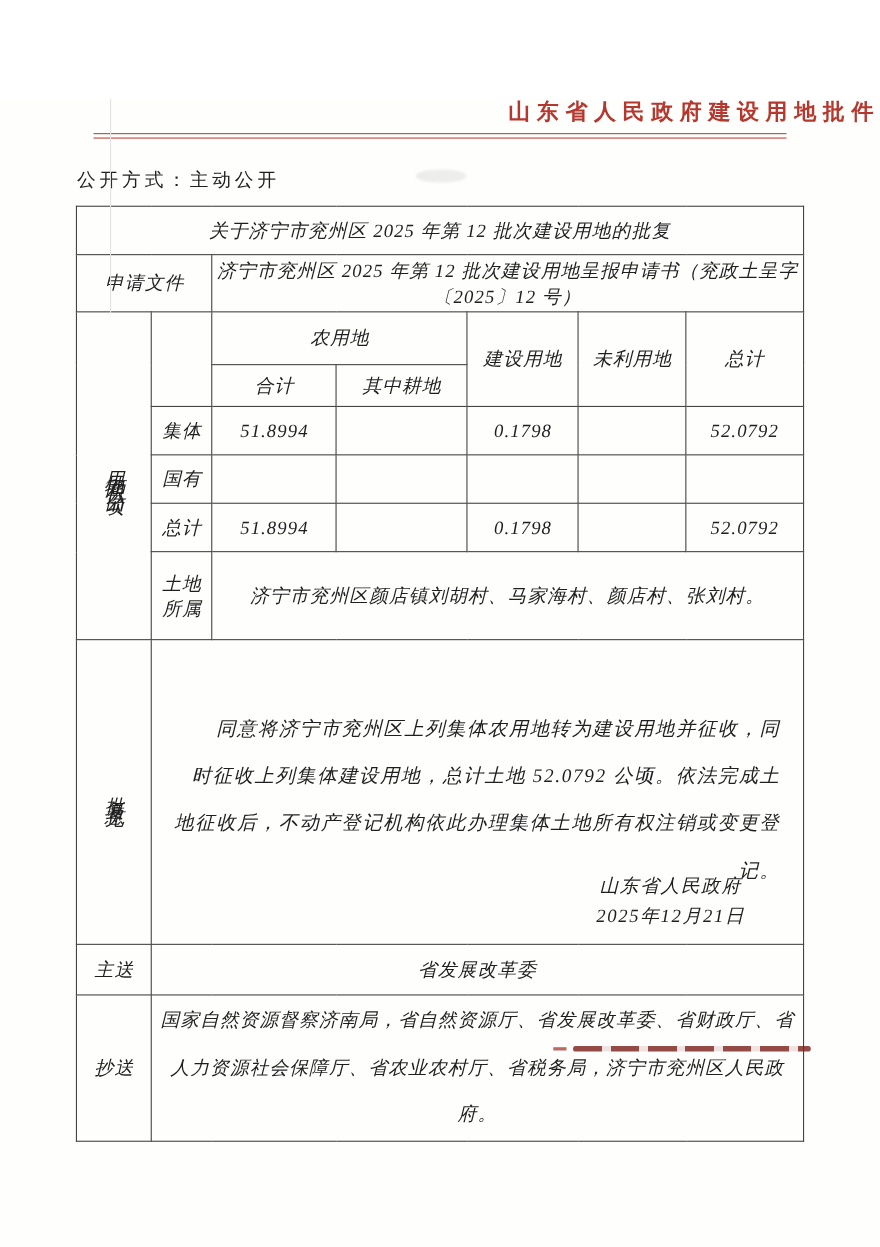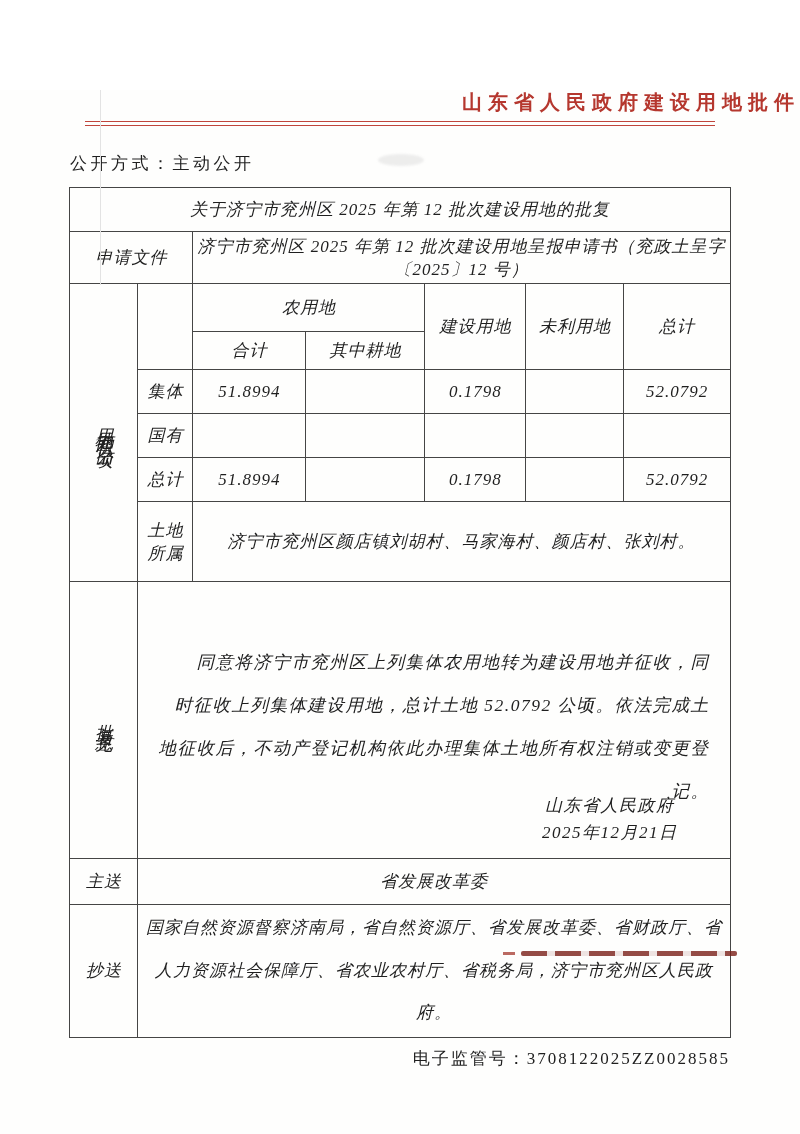--- a/index.html
+++ b/index.html
@@ -178,18 +178,17 @@
       <td colspan="6" class="left-text">省发展改革委</td>
     </tr>
 
     <tr style="height:122px">
       <td class="label-cell">抄送</td>
       <td colspan="6" class="left-text cc-text">国家自然资源督察济南局，省自然资源厅、省发展改革委、省财政厅、省人力资源社会保障厅、省农业农村厅、省税务局，济宁市兖州区人民政府。</td>
     </tr>
   </tbody>
     </table>
 
-  <div class="supervision">电子监管号：3708122025ZZ0028585</div>
 
   <div class="seal-smear"></div>
   <div class="seal-smear-dot"></div>
 
 </div>
 
 </body></html>

